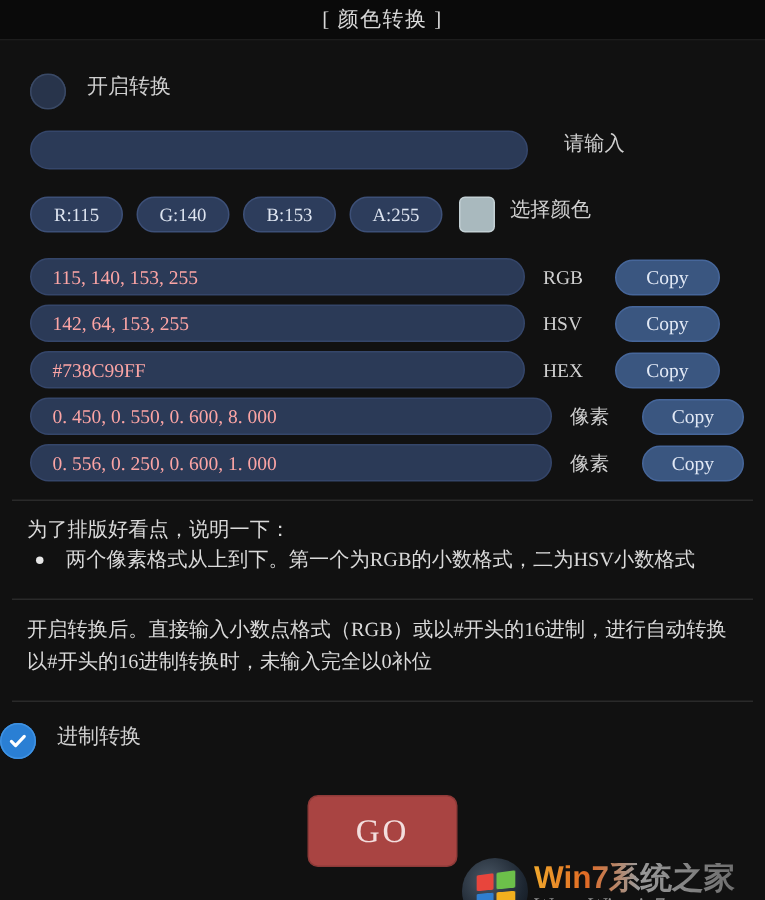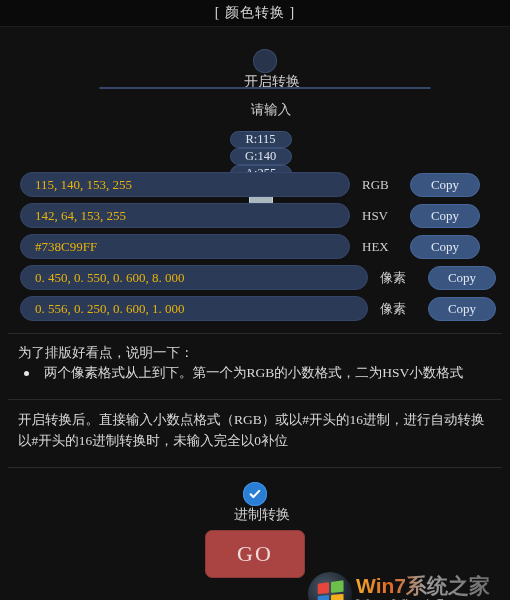--- a/index.html
+++ b/index.html
@@ -34,22 +34,20 @@
   
   .app {
     padding: 0 0 0 0;
     position: relative;
     height: 574px;
   }
 
   
   .row {
     display: flex;
-    align-items: center;
-    flex-direction: column;
   }
 
   
   .check-row {
     padding-left: 20px;
     height: 34px;
     margin-top: 22px;
   }
   .circle-check {
     width: 24px;
@@ -154,21 +152,21 @@
   .value-field {
     width: 330px;
     height: 25px;
     background: #2b3a57;
     border: 1px solid #35466a;
     border-radius: 13px;
     display: flex;
     align-items: center;
     padding: 0 14px;
     box-sizing: border-box;
-    color: #eab308;
+    color: #fca5a5;
     font-size: 13px;
     white-space: nowrap;
     overflow: hidden;
   }
   .value-row.wide .value-field { width: 348px; }
   .value-tag {
     color: #d0d0d0;
     font-size: 13px;
     width: 48px;
     text-align: left;
@@ -326,20 +324,21 @@
   </div>
 
   <div class="row input-row">
     <div class="text-field main-input" title=""></div>
     <span class="field-suffix">请输入</span>
   </div>
 
   <div class="row chips-row">
     <span class="chip">R:115</span>
     <span class="chip">G:140</span>
+    <span class="chip">B:153</span>
     <span class="chip">A:255</span>
     <span class="swatch"></span>
     <span class="swatch-label">选择颜色</span>
   </div>
 
   <div class="values">
 
     <div class="value-row">
       <div class="value-field">115, 140, 153, 255</div>
       <span class="value-tag">RGB</span>

